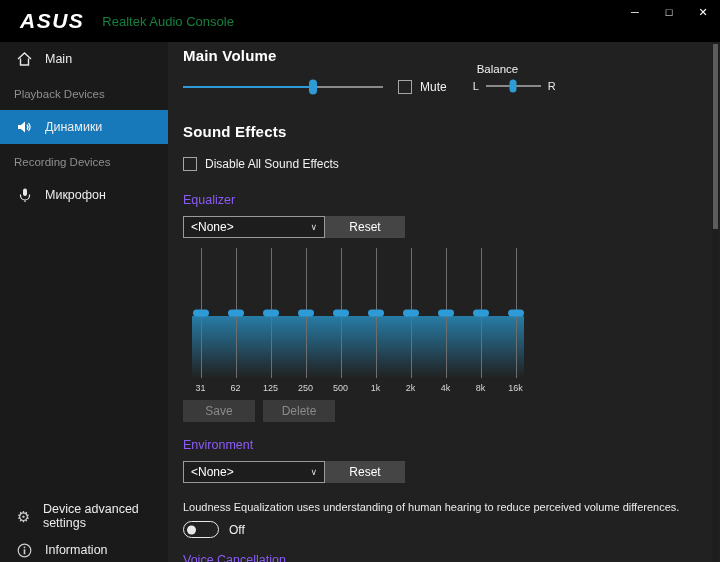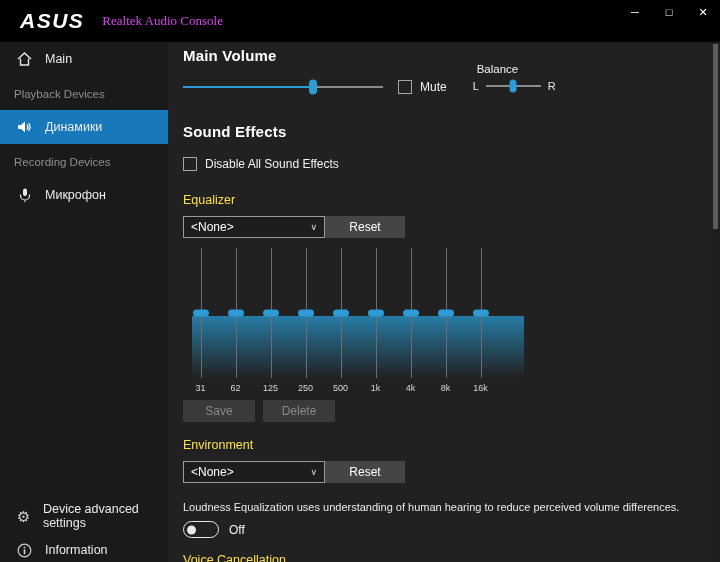--- a/index.html
+++ b/index.html
@@ -6,41 +6,41 @@
   html,body { width:720px; height:562px; overflow:hidden; background:#000;
               font-family:"Liberation Sans", sans-serif; }
   :root { --accent:#2e9bd6; --selected:#1879ba; --top-border:#a01e1e; }
 
   .window { width:720px; height:562px; display:flex; flex-direction:column; }
   .top-border { height:3px; background:var(--top-border); }
 
   .titlebar { height:42px; background:#000; position:relative; display:flex; align-items:center;
               padding-left:20px; color:#fff; flex:0 0 42px; }
   .logo { font-size:21px; font-weight:bold; font-style:italic; letter-spacing:1.5px; margin-right:18px; }
-  .title { font-size:13px; color:#d946ef;font-family:Liberation Serif, serif; }
+  .title { font-size:13px; color:#15803d; }
   .win-controls { position:absolute; top:0; right:0; display:flex; }
   .win-btn { width:34px; height:24px; background:transparent; border:none; color:#fff; font-size:11px;
              display:flex; align-items:center; justify-content:center; font-family:inherit; cursor:default; }
 
   .app-body { flex:1; display:flex; position:relative; background:#212121; }
 
   
   .sidebar { width:168px; background:#1a1a1a; display:flex; flex-direction:column; }
   .nav-item { height:34px; display:flex; align-items:center; gap:12px; padding-left:16px;
               color:#ececec; font-size:12.5px; cursor:default; }
   .nav-item.selected { background:var(--selected); }
   .section-label { color:#8f8f8f; font-size:11.5px; padding:12px 0 10px 14px; }
   .sidebar-spacer { flex:1; }
   .icon { width:17px; display:inline-flex; justify-content:center; align-items:center; }
   .glyph-icon { font-style:normal; font-size:15px; color:#cfcfcf; line-height:1; }
 
   
   .content { flex:1; padding:5px 20px 0 15px; color:#fff; overflow:hidden; }
   .section-title { font-size:15px; font-weight:700; letter-spacing:.2px; line-height:18px; }
-  .sub-label { font-size:12.5px; color:#fde047; }
+  .sub-label { font-size:12.5px; color:#8b5cf6; }
 
   .volume-row { display:flex; align-items:center; margin-top:14px; }
   .slider { position:relative; height:15px; }
   .slider .track { position:absolute; left:0; right:0; top:50%; height:2px; transform:translateY(-50%); background:#8a8a8a; }
   .slider .fill  { position:absolute; left:0; top:50%; height:2px; transform:translateY(-50%); background:var(--accent); }
   .slider .handle { position:absolute; top:50%; left:50%; transform:translate(-50%,-50%);
                     width:8px; height:15px; border-radius:4px; background:var(--accent); }
   .slider.main { width:200px; }
   .slider.small { width:55px; }
   .slider.small .handle { width:7px; height:13px; }
@@ -251,20 +251,27 @@
                   <div class="eq-line"></div>
                   <div class="eq-handle" style="top:65.0px"></div>
                 </div>
                 <div class="eq-band-label">1k</div>
               </div>
               <div class="eq-col">
                 <div class="eq-slider">
                   <div class="eq-line"></div>
                   <div class="eq-handle" style="top:65.0px"></div>
                 </div>
+                <div class="eq-band-label">2k</div>
+              </div>
+              <div class="eq-col">
+                <div class="eq-slider">
+                  <div class="eq-line"></div>
+                  <div class="eq-handle" style="top:65.0px"></div>
+                </div>
                 <div class="eq-band-label">4k</div>
               </div>
               <div class="eq-col">
                 <div class="eq-slider">
                   <div class="eq-line"></div>
                   <div class="eq-handle" style="top:65.0px"></div>
                 </div>
                 <div class="eq-band-label">8k</div>
               </div>
               <div class="eq-col">

